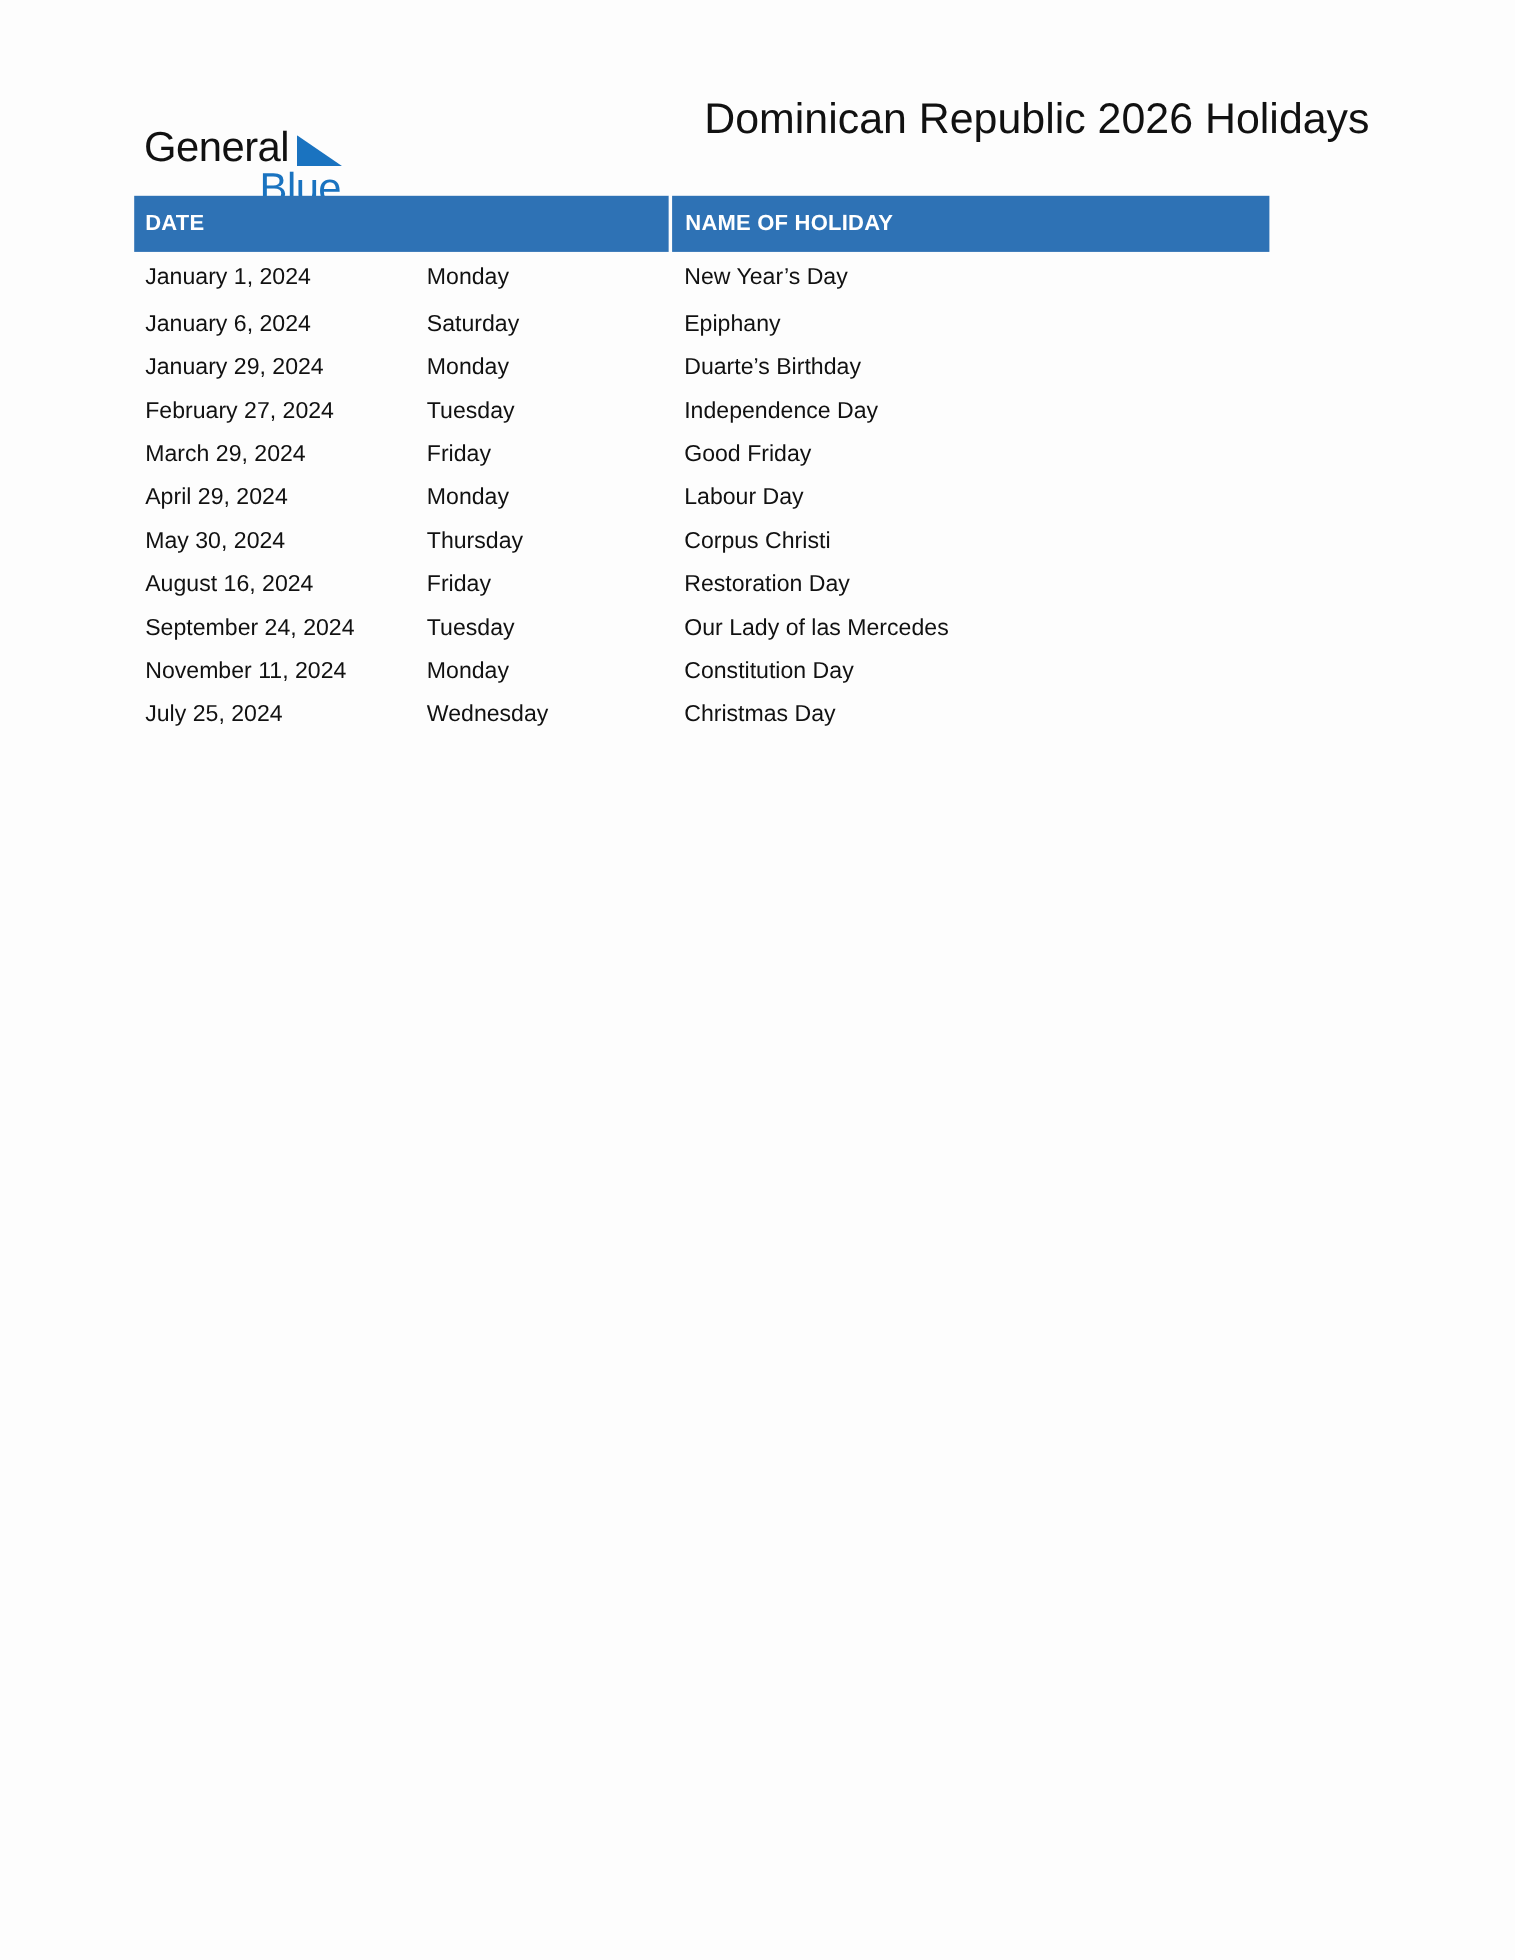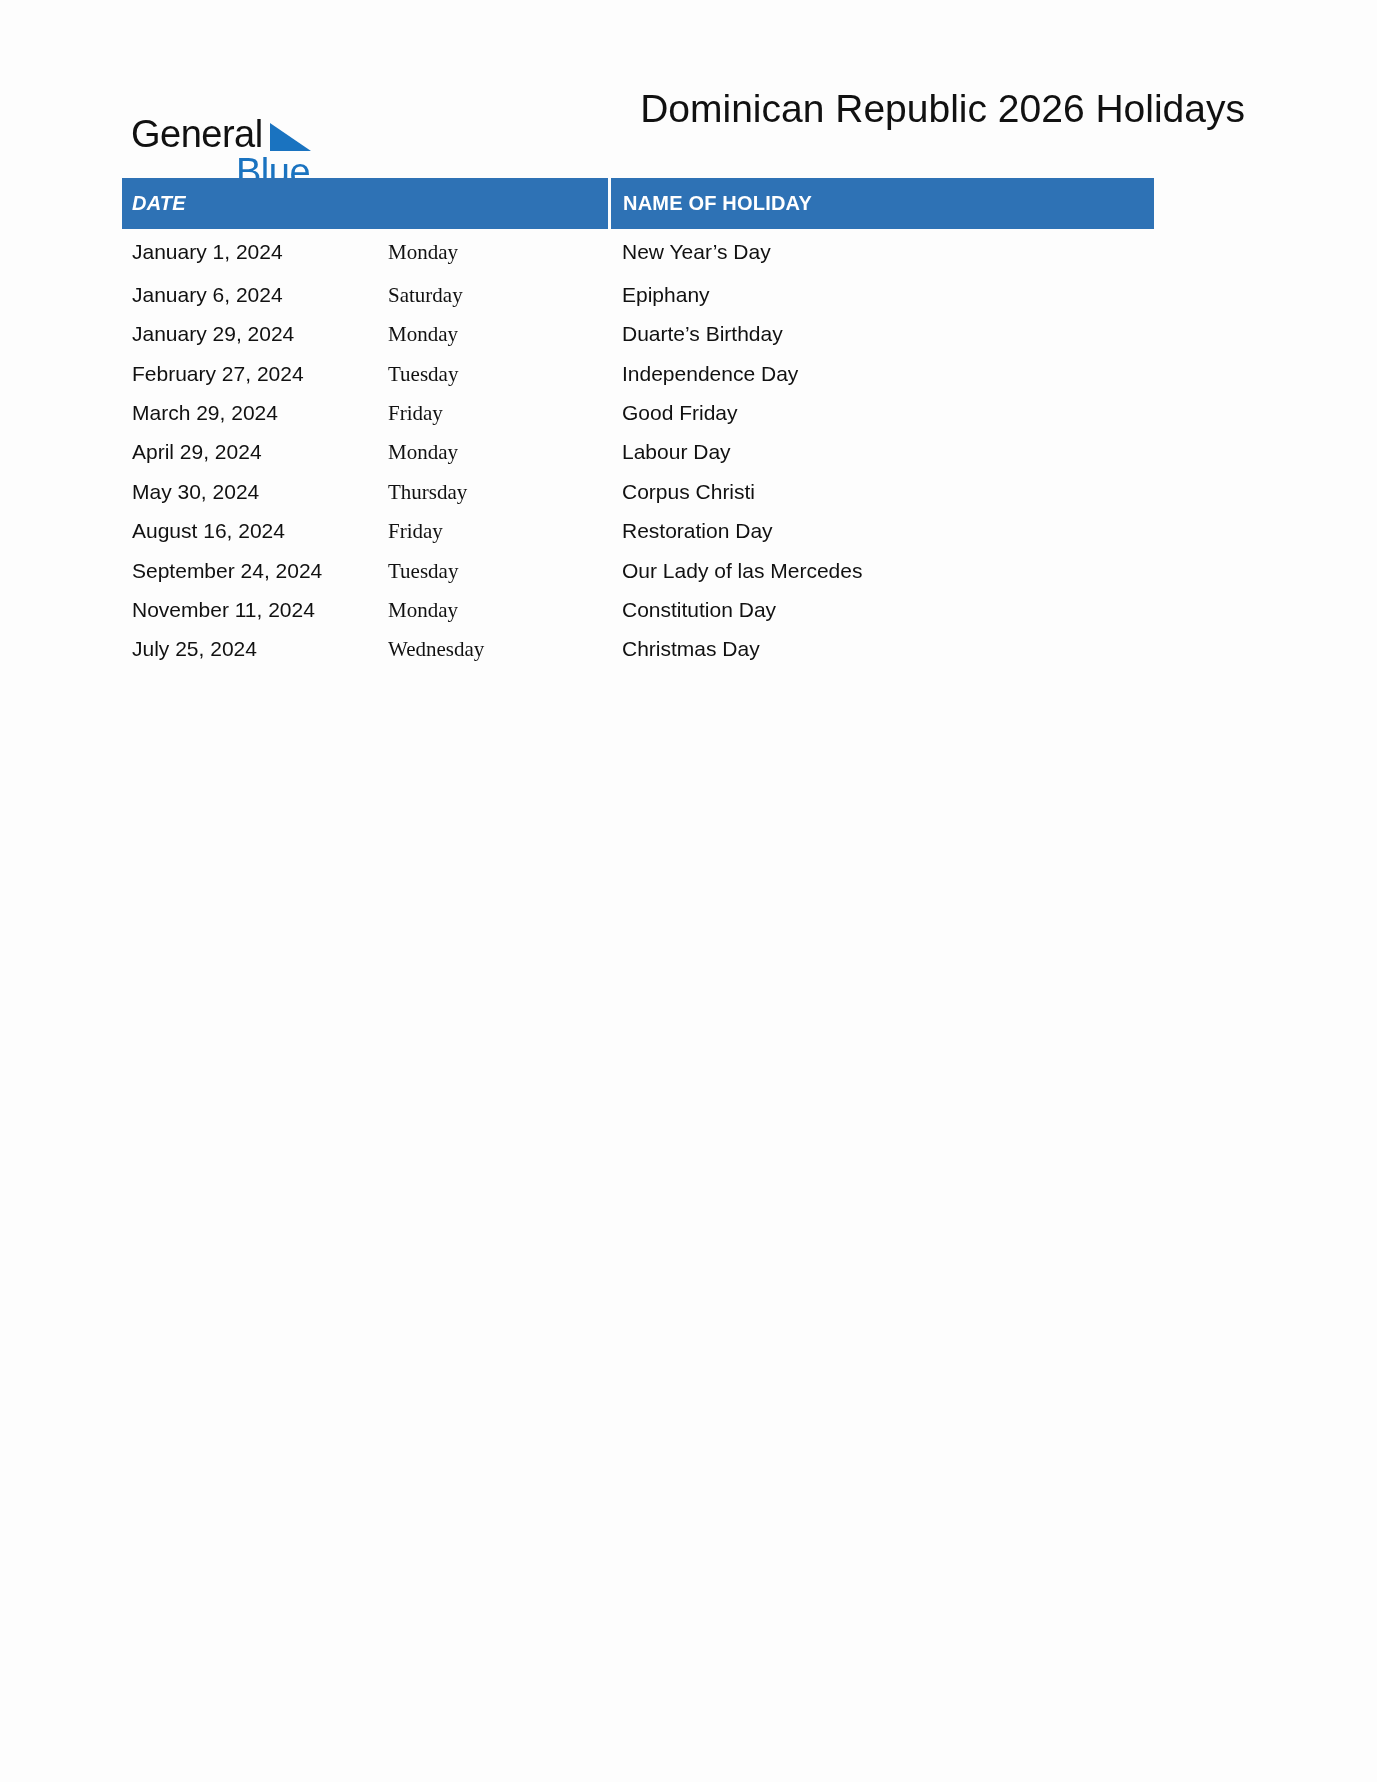--- a/index.html
+++ b/index.html
@@ -70,40 +70,40 @@
     .th {
       background: #2e72b5;
       color: #ffffff;
       font-weight: bold;
       font-size: 20px;
       line-height: 51px;
       padding-left: 10px;
       box-sizing: border-box;
       letter-spacing: 0.2px;
     }
-    .th-date { width: 486px; font-style: italic; }
+    .th-date { width: 486px; }
     .th-gap { width: 3px; background: #fdfdfd; }
     .th-name { width: 543px; padding-left: 12px; }
     .tbody {
       position: relative;
     }
     .tr {
       display: flex;
       height: 39.4px;
       align-items: flex-end;
     }
     .tr:first-child { margin-top: 3px; align-items: center; }
     .td {
       font-size: 21px;
       line-height: 32px;
       color: #111;
       white-space: nowrap;
     }
     .td-date { width: 266px; padding-left: 10px; box-sizing: border-box; }
-    .td-day { width: 234px; box-sizing: border-box; font-family: Liberation Serif, serif; }
+    .td-day { width: 234px; box-sizing: border-box; }
     .td-name { padding-left: 0; }
   </style>
 </head>
 <body>
 
 <div class="logo">
   <span class="logo-general">General</span>
   <span class="logo-triangle-wrap">
     <svg width="41" height="28" viewBox="0 0 41 28">
       <polygon points="0,0 0,28 41,28" fill="#1a73c0"></polygon>

